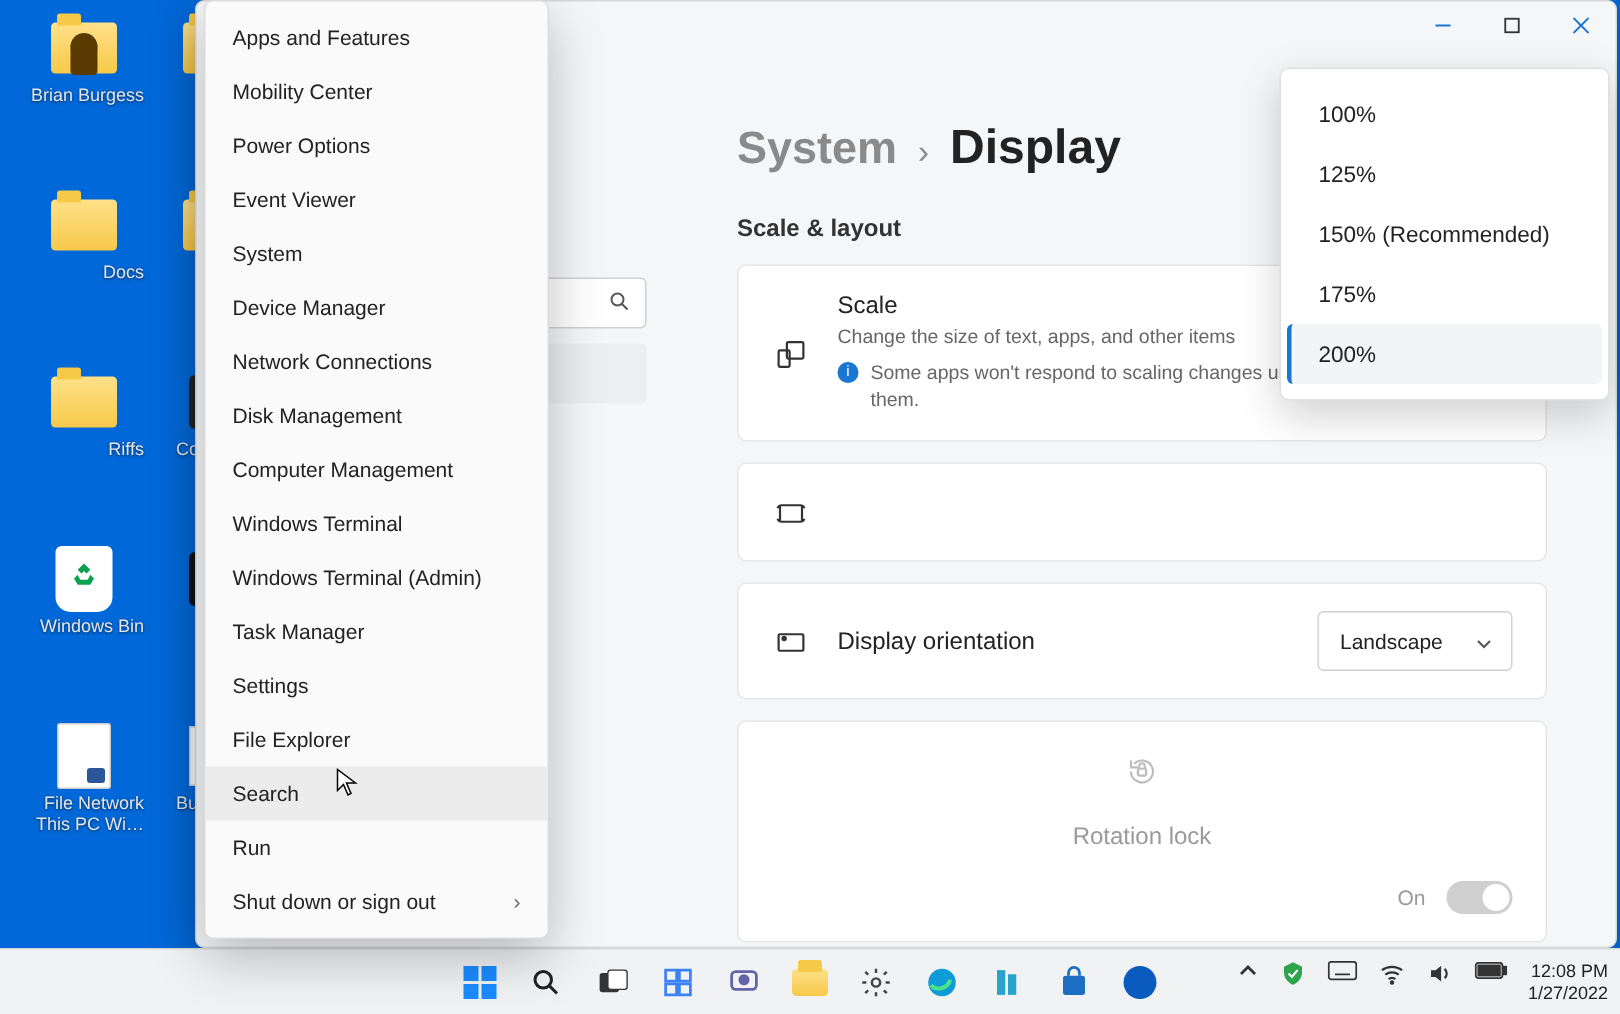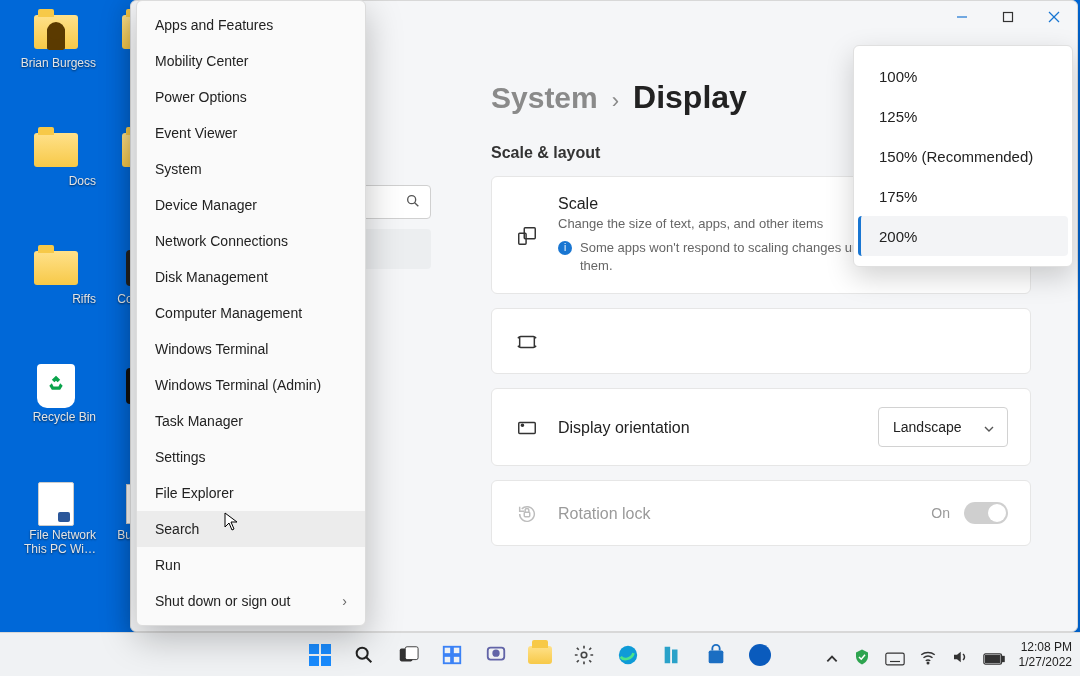--- a/index.html
+++ b/index.html
@@ -46,21 +46,21 @@
   .nav-row.active{ background:#eceef0; font-weight:600; }
 
   .settings-main { flex:1; padding:20px 46px 20px 40px; overflow:auto; }
   .breadcrumb { display:flex; align-items:baseline; gap:14px; margin:14px 0 28px 0;}
   .bc-sys { font-size:30px; color:#8a8a8a; font-weight:600; cursor:pointer; }
   .bc-sep { font-size:22px; color:#8a8a8a; }
   .bc-page { font-size:32px; font-weight:700; color:#222; }
   .section-title { font-size:16px; font-weight:600; color:#333; margin:10px 0 14px 0; }
 
   .card { background:#fff; border:1px solid #e6e6e6; border-radius:6px; padding:18px 22px; margin-bottom:14px; display:flex; gap:18px; align-items:center; position:relative; }
-  .card.muted { color:#9a9a9a; }
+  .card.muted { color:#9a9a9a;flex-direction:column; }
   .card-icon { width:26px; height:26px; flex:0 0 26px; color:#333; display:flex; align-items:center; justify-content:center; margin-top:2px;}
   .card.muted .card-icon { color:#bdbdbd; }
   .card-body { flex:1; }
   .card-title { font-size:16px; color:#222; margin-bottom:2px;}
   .card.muted .card-title { color:#9a9a9a; }
   .card-sub { font-size:13px; color:#666; line-height:1.35; }
   .card-note { font-size:13px; color:#666; line-height:1.4; margin-top:6px; padding-left:22px; position:relative; }
   .card-note .info { position:absolute; left:0; top:2px; width:14px; height:14px; border-radius:50%; background:#1976d2; color:#fff; font-size:10px; display:flex; align-items:center; justify-content:center; }
 
   .select-box {
@@ -102,21 +102,21 @@
   .cursor-pointer { position:absolute; left:224px; top:512px; z-index:200; color:#000; }
 
   
   .taskbar {
     position:absolute; left:0; bottom:0; width:1080px; height:44px;
     background:#f0f2f4; border-top:1px solid #d8d8d8;
     display:flex; align-items:center;
   }
   .tb-center { position:absolute; left:50%; transform:translateX(-50%); display:flex; gap:4px; }
   .tb-icon { width:40px; height:40px; display:flex; align-items:center; justify-content:center; border-radius:4px; cursor:pointer; }
-  .tray { position:absolute; right:8px; display:flex; align-items:flex-end; gap:14px; }
+  .tray { position:absolute; right:8px; display:flex; align-items:flex-start; gap:14px; }
   .tray .clock { text-align:right; font-size:12px; color:#222; line-height:1.25; }
   .tray-icon { color:#333; cursor:pointer; }
 
   .start-glyph { width:22px; height:22px; display:grid; grid-template:1fr 1fr / 1fr 1fr; gap:2px; }
   .start-glyph span { background:#1a8cff; }
 </style>
 </head>
 <body>
 
 <div class="desktop">
@@ -160,21 +160,21 @@
   </div>
 
   <div class="desktop-icon" style="left:16px; top:366px">
     <div class="glyph">
         <div class="recycle-bin">
           <svg width="20" height="20" viewBox="0 0 24 24" fill="#0aa34b">
             <path d="M7 7l5-5 5 5-3 3-2-2-2 2zM4 14l3 5h10l3-5-3-3-2 4H9l-2-4z"></path>
           </svg>
         </div>
       </div>
-    <div>Recycle Bin</div>
+    <div>Windows Bin</div>
   </div>
   <div class="desktop-icon" style="left:104px; top:366px">
     <div class="glyph">
         <div style="width:36px;height:36px;background:#111;border-radius:4px"></div>
       </div>
     <div>Boom…</div>
   </div>
 
   <div class="desktop-icon" style="left:16px; top:484px">
     <div class="glyph">

